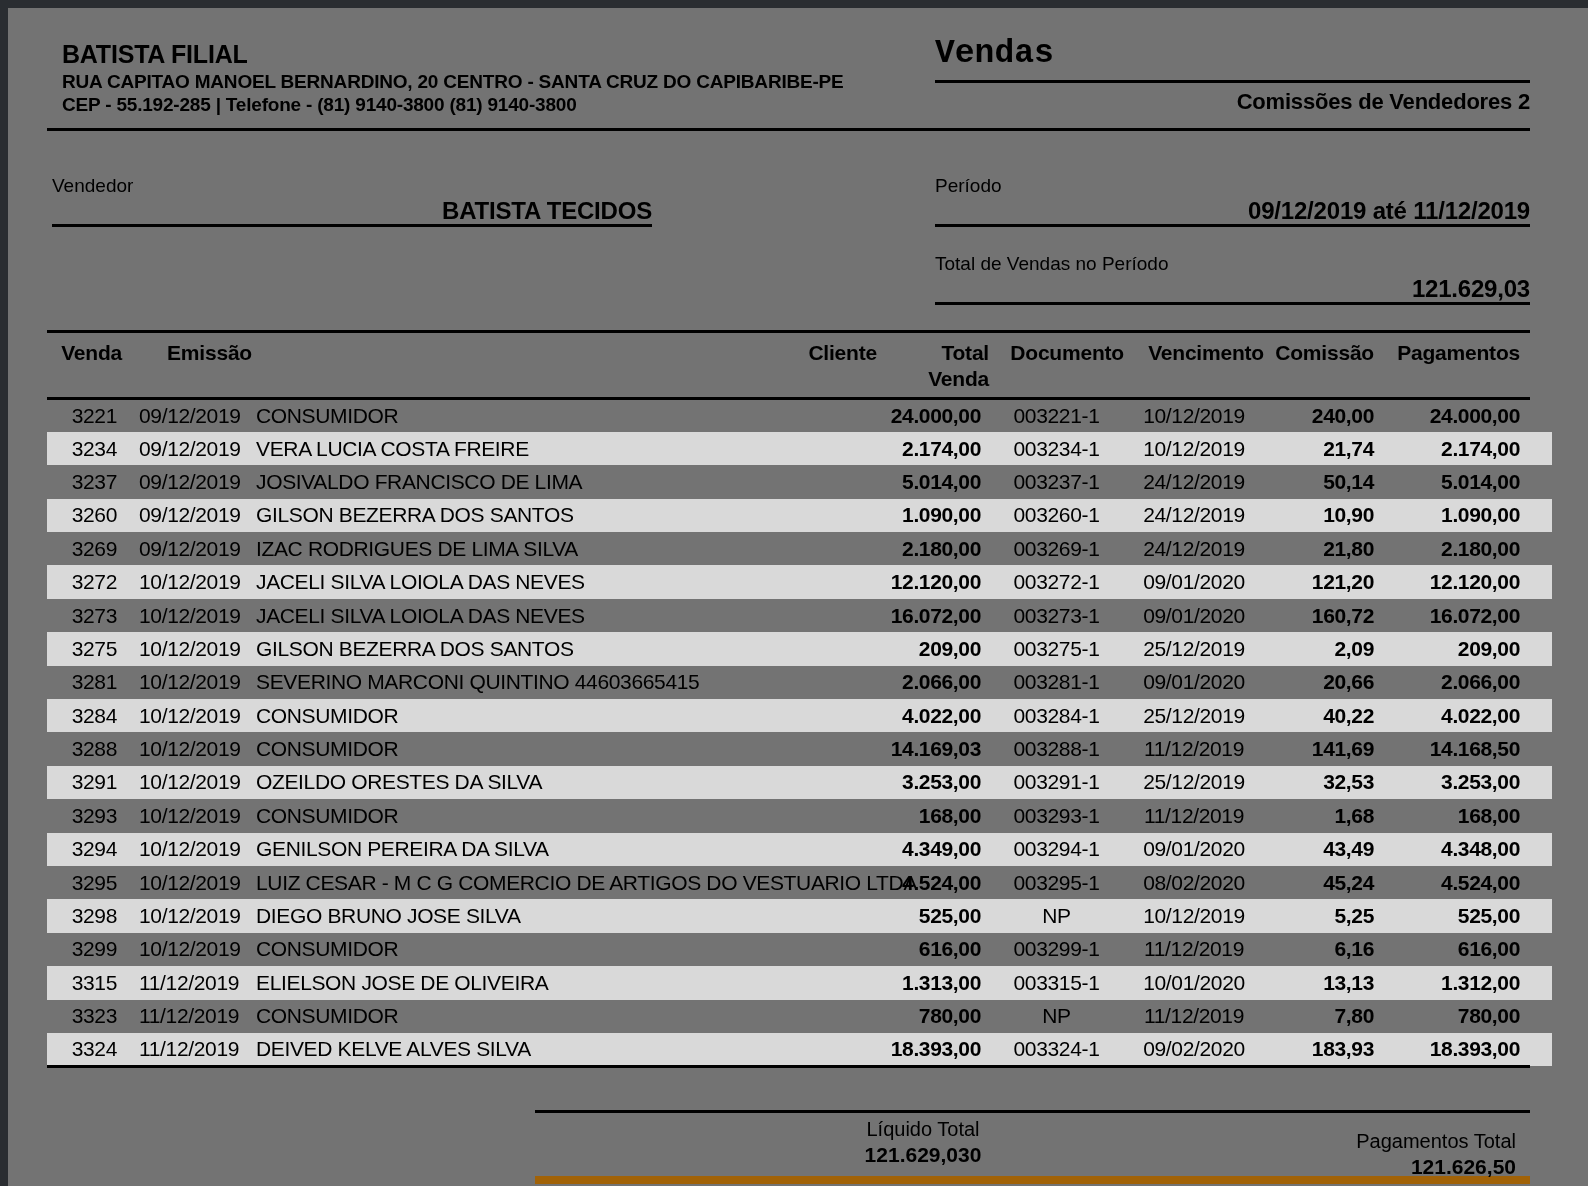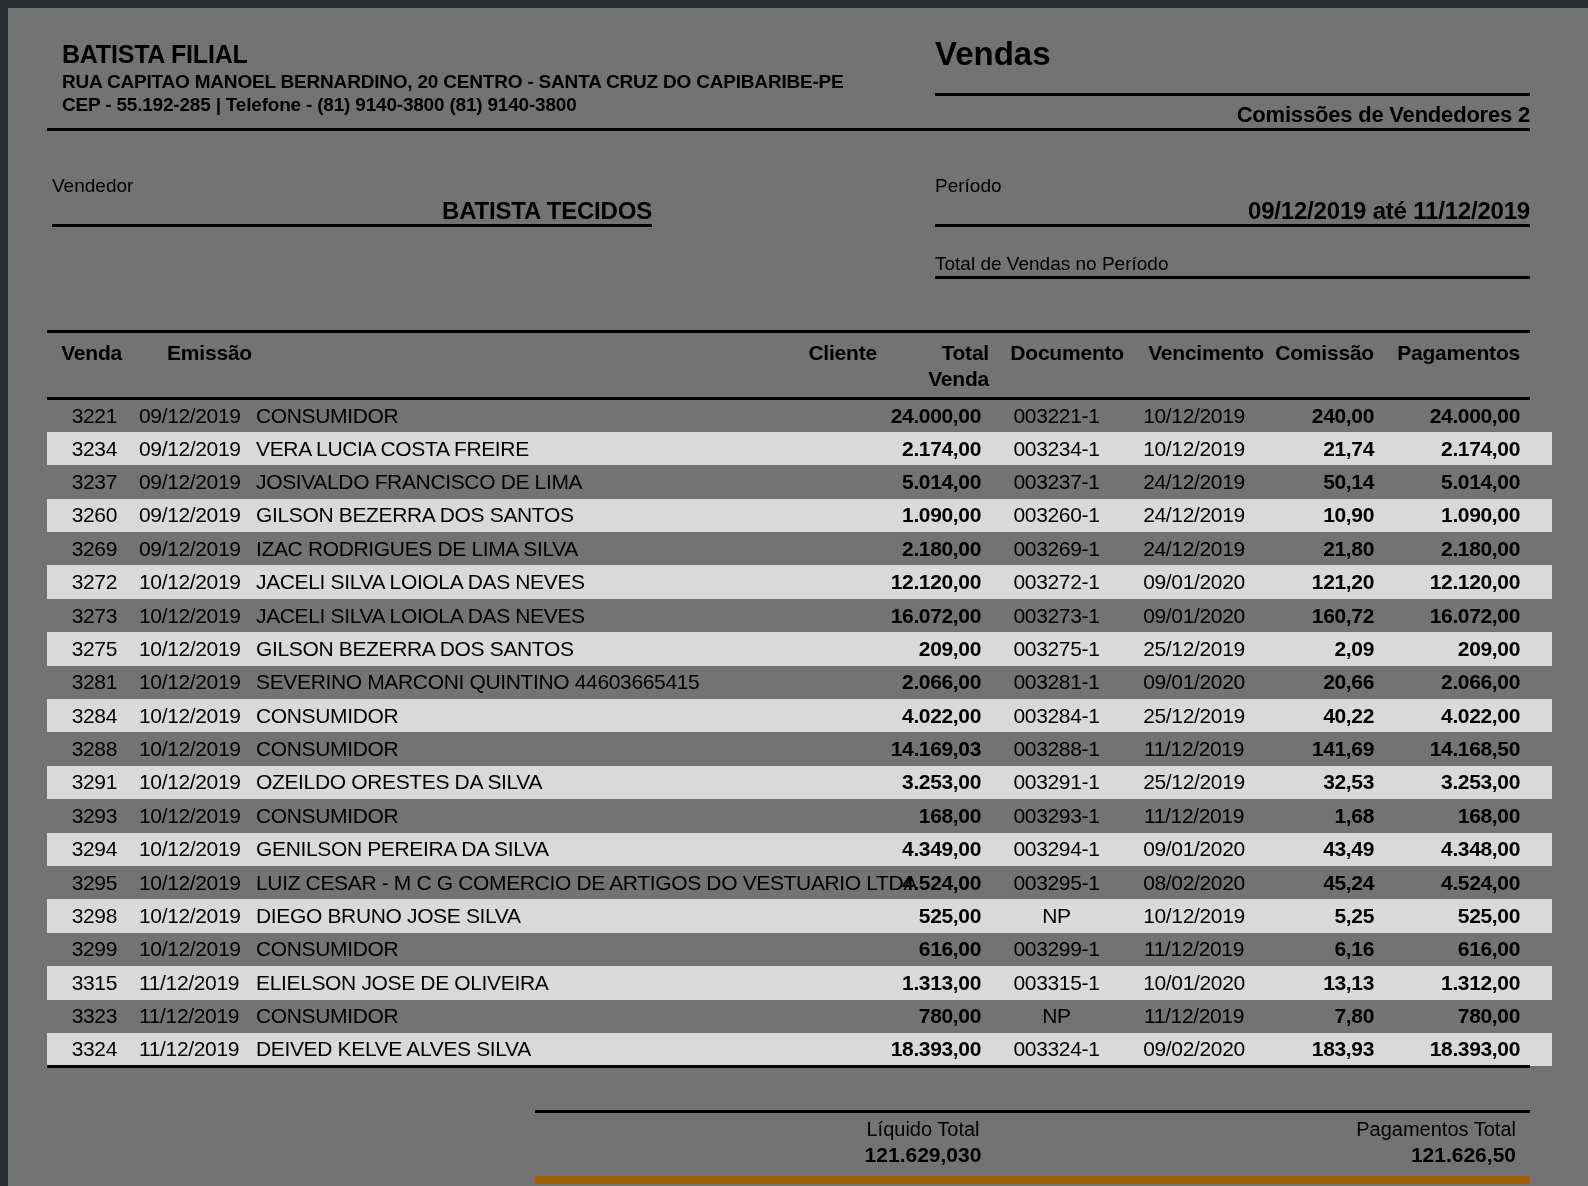--- a/index.html
+++ b/index.html
@@ -14,21 +14,21 @@
   }
   .page { position:absolute; left:8px; top:8px; width:1580px; height:1178px; background:#737373; }
 
   
   .company { position:absolute; left:54px; top:30px; }
   .company-name { font-size:25px; font-weight:bold; line-height:32px; letter-spacing:-0.2px; }
   .company-line { font-size:19px; font-weight:bold; line-height:23px; letter-spacing:-0.2px; }
 
   
   .title-block { position:absolute; left:927px; top:26px; width:595px; }
-  .report-title { font-size:33px; font-weight:bold; line-height:40px; padding-bottom:19px; border-bottom:3px solid #000; }
+  .report-title { font-size:33px; font-weight:bold; line-height:40px; padding-bottom:6px; border-bottom:3px solid #000;font-family:Liberation Mono, monospace; }
   .report-subtitle { font-size:22px; font-weight:bold; text-align:right; margin-top:6px; letter-spacing:-0.2px; }
 
   .header-sep { position:absolute; left:39px; top:120px; width:1483px; border-top:3px solid #000; }
 
   
   .field { position:absolute; border-bottom:3px solid #000; }
   .field-label { font-size:19px; line-height:24px; }
   .field-value { font-size:24px; font-weight:bold; text-align:right; line-height:26px; letter-spacing:-0.2px; }
   .vendedor-field { left:44px; top:166px; width:600px; }
   .periodo-field  { left:927px; top:166px; width:595px; }
@@ -67,21 +67,21 @@
   th.col-comissao { text-align:right; padding-right:8px; }
   td.col-pagamentos { text-align:right; padding-right:10px; font-weight:bold; }
   th.col-pagamentos { text-align:right; padding-right:10px; }
 
   
   .totals-footer {
     position:absolute; left:527px; top:1102px; width:995px; height:74px;
     border-top:3px solid #000; border-bottom:8px solid #a16207;
   }
   .liquido-block { position:absolute; left:255px; top:4px; width:266px; text-align:center; }
-  .pagamentos-block { position:absolute; right:14px; top:4px; text-align:right; }
+  .pagamentos-block { position:absolute; right:14px; top:16px; text-align:right; }
   .totals-label { font-size:20px; line-height:25px; }
   .totals-value { font-size:21px; font-weight:bold; line-height:26px; }
 </style>
 </head>
 <body>
 
 <div class="page">
 
   <div class="company">
     <div class="company-name">BATISTA FILIAL</div>
@@ -101,20 +101,21 @@
     <div class="field-value">BATISTA TECIDOS</div>
   </div>
 
   <div class="field periodo-field">
     <div class="field-label">Período</div>
     <div class="field-value">09/12/2019 até 11/12/2019</div>
   </div>
 
   <div class="field total-periodo-field">
     <div class="field-label">Total de Vendas no Período</div>
+    <div class="field-value">121.629,03</div>
   </div>
 
   <table class="sales">
     <colgroup>
         <col class="colw-venda">
         <col class="colw-emissao">
         <col class="colw-cliente">
         <col class="colw-total_venda">
         <col class="colw-documento">
         <col class="colw-vencimento">

